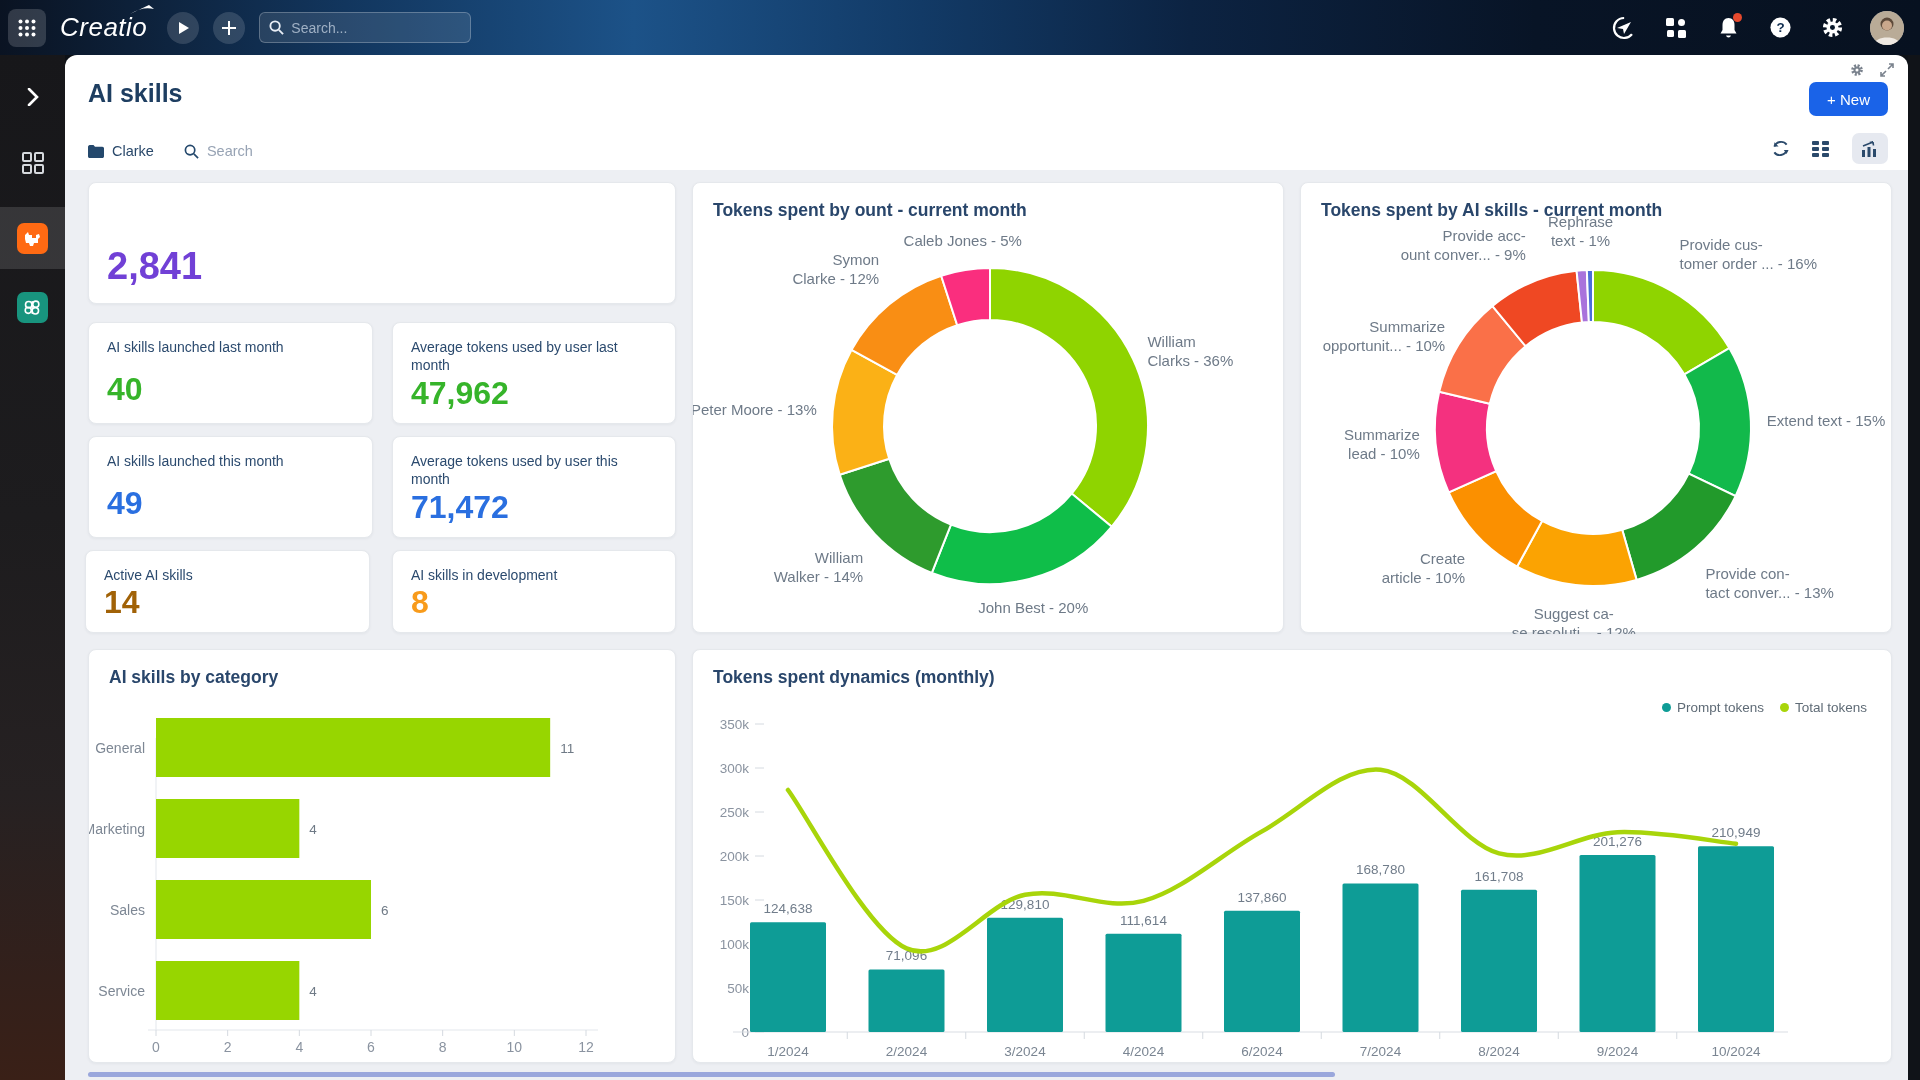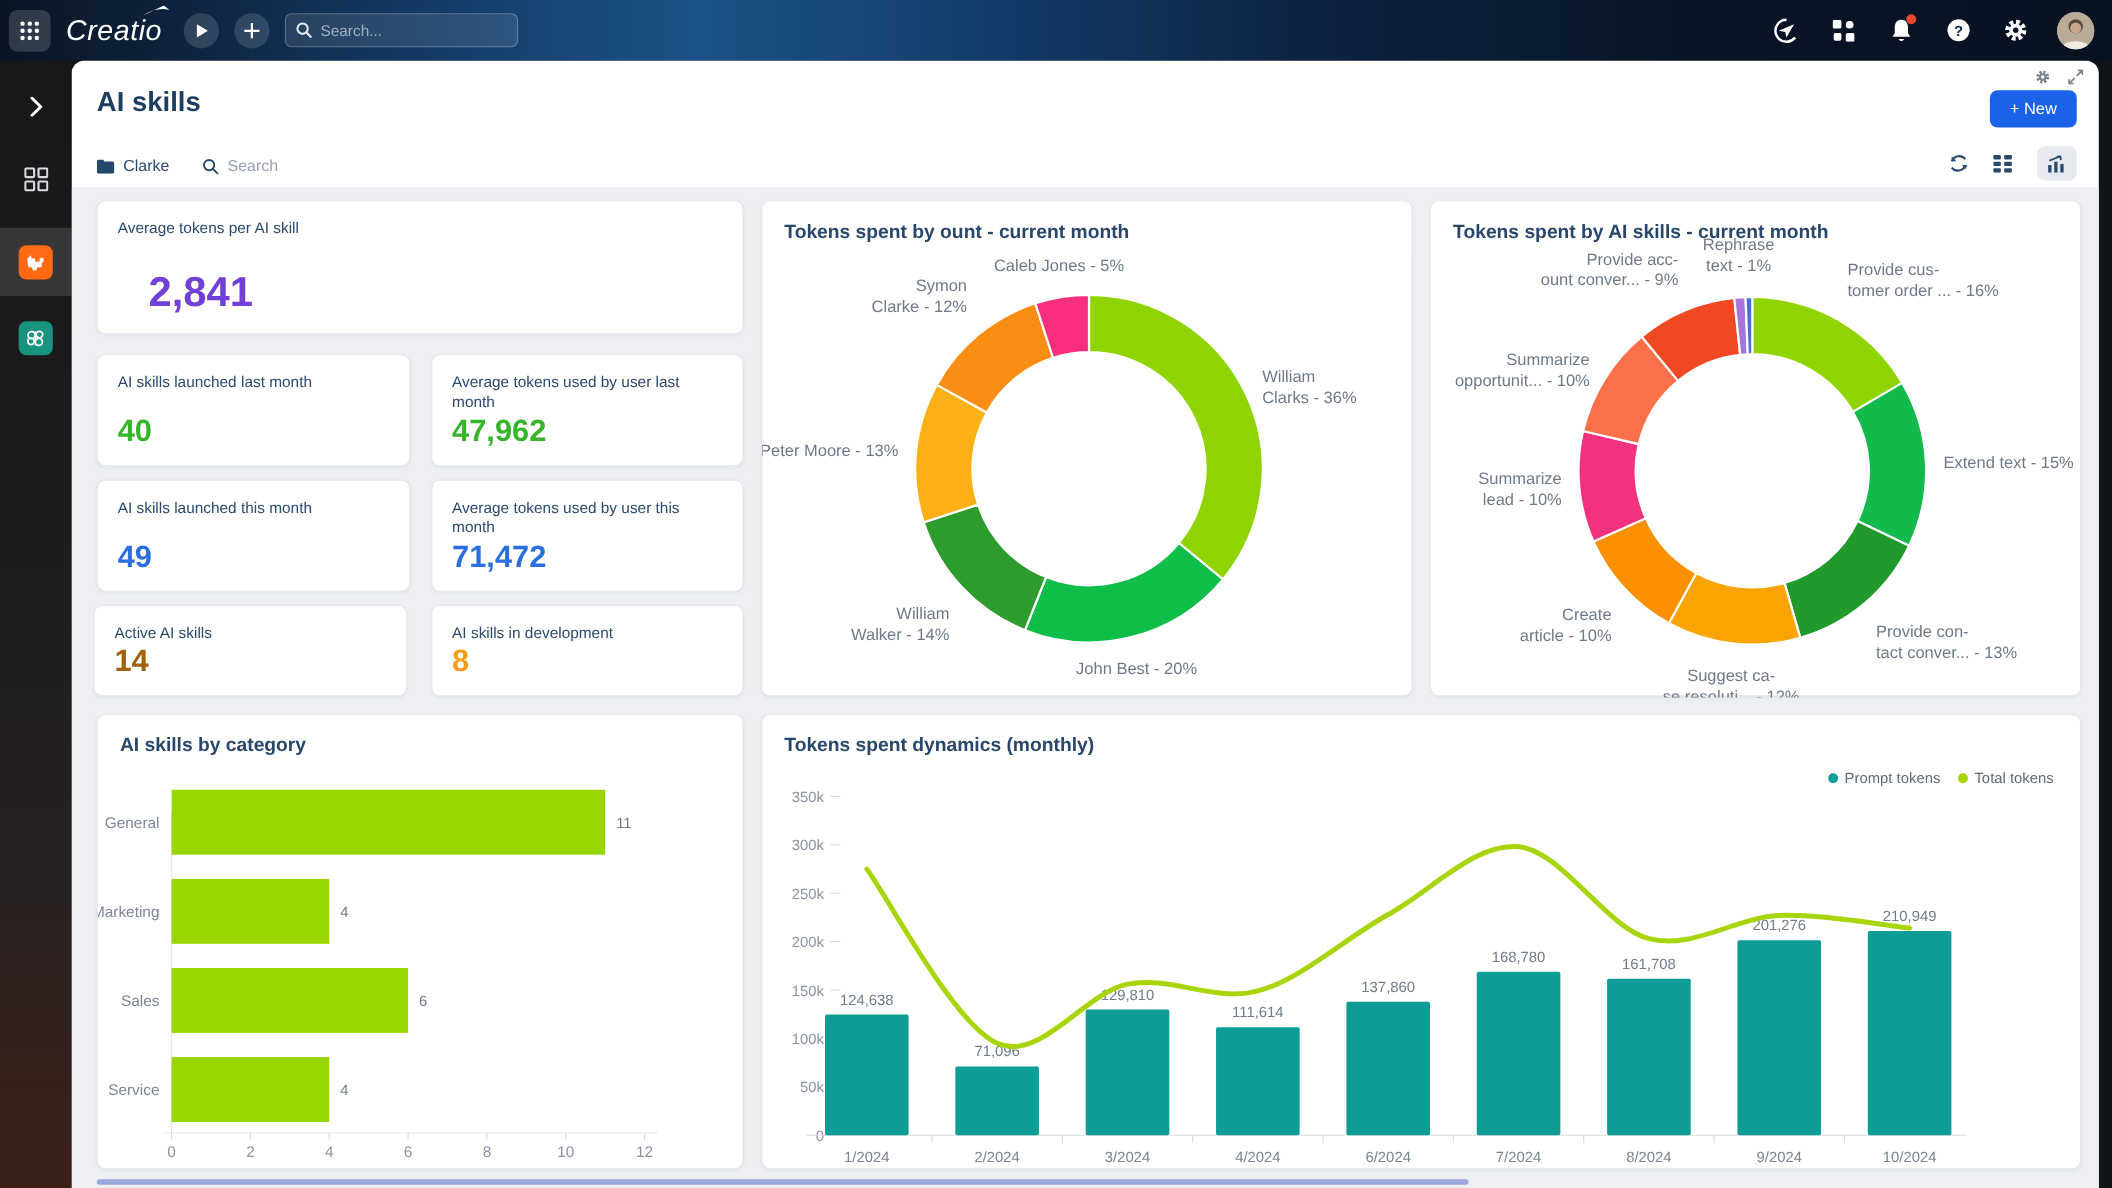--- a/index.html
+++ b/index.html
@@ -41,21 +41,21 @@
   .toolbar-right { position:absolute; right:20px; top:78px; display:flex; align-items:center; gap:22px; }
   .tr-icon { cursor:pointer; display:flex; align-items:center; justify-content:center;}
   .tr-pill { width:36px; height:31px; background:#e6e9f0; border-radius:7px; display:flex; align-items:center; justify-content:center; cursor:pointer;}
   .dashboard { position:absolute; left:0; top:115px; width:1843px; height:910px; background:#edeff3; }
   .card { position:absolute; background:#fff; border:1px solid #e5e8ec; border-radius:8px;
     box-shadow:0 1px 3px rgba(20,30,50,.05); }
   .card h3 { font-size:14px; font-weight:500; color:#2b4a6e; line-height:1.32; }
   .metric-card { padding:15px 18px; display:flex; flex-direction:column; }
   .metric-value { margin-top:auto; font-weight:700; }
   .big-value { font-size:38px; }
-  .sm-value { font-size:28px; }
+  .sm-value { font-size:32px; }
   .chart-card h3 { position:absolute; left:20px; top:16px; font-size:17.5px; font-weight:600; color:#29466b; }
   .chart-card svg { position:absolute; left:0; top:0; }
   svg text { font-family:"Liberation Sans", sans-serif; }
   .legend { position:absolute; right:24px; top:50px; display:flex; gap:16px; align-items:center; }
   .legend-item { display:flex; align-items:center; gap:6px; font-size:13.5px; color:#5f6b76; }
   .legend-dot { width:9px; height:9px; border-radius:50%; }
   .hscrollbar { position:absolute; left:23px; bottom:3px; width:1247px; height:5px; border-radius:3px;
     background:rgba(86,108,200,.55); }
   .right-strip { position:absolute; right:0; top:55px; width:12px; height:1025px; background:#101318; z-index:2;}
 </style>
@@ -246,22 +246,21 @@
           <rect x="6.5" y="6" width="3" height="10" fill="#2b4a6b"></rect>
           <rect x="12" y="8" width="3" height="8" fill="#2b4a6b"></rect>
         <path d="M2 5 L12 1 M12 1 L12.5 4.5 M12 1 L8.7 1.6" stroke="#2b4a6b" stroke-width="1.6" fill="none"></path>
       </svg>
     </div>
   </div>
 
   <div class="dashboard">
 
     <div class="card metric-card" style="left:23px; top:12px; width:588px; height:122px;">
-      <h3>Average tokens per AI skill</h3>
-      <div class="metric-value big-value" id="bigval" style="color: rgb(113, 64, 214); margin-left: 28px;">2,841</div>
+      <div class="metric-value big-value" id="bigval" style="color: rgb(113, 64, 214);">2,841</div>
     </div>
 
     <div class="card metric-card" style="left:23px;  top:152px; width:285px; height:102px;">
       <h3>AI skills launched last month</h3>
       <div class="metric-value sm-value" style="color: rgb(54, 180, 42);">40</div>
     </div>
     <div class="card metric-card" style="left:327px; top:152px; width:284px; height:102px;">
       <h3>Average tokens used by user last month</h3>
       <div class="metric-value sm-value" style="color: rgb(54, 180, 42);">47,962</div>
     </div>

